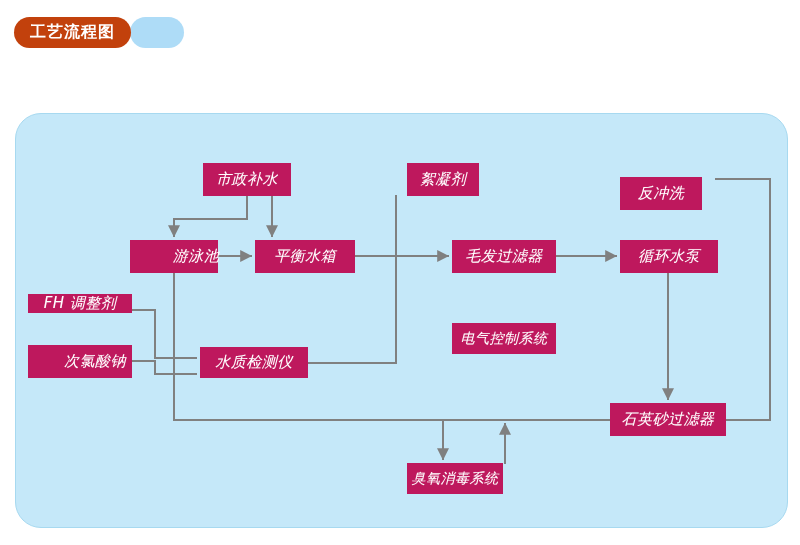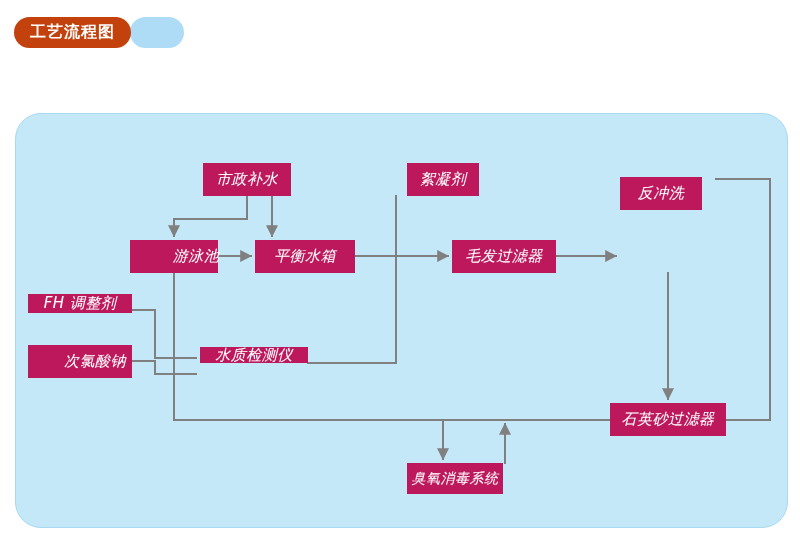--- a/index.html
+++ b/index.html
@@ -95,21 +95,23 @@
     </g>
   </svg>
 
   <div class="node" style="left:203px;top:163px;width:88px;height:33px;">市政补水</div>
   <div class="node" style="left:360px;top:163px;width:72px;height:33px;margin-left:47px;">絮凝剂</div>
   <div class="node" style="left:620px;top:177px;width:82px;height:33px;">反冲洗</div>
 
   <div class="node" style="left:130px;top:240px;width:88px;height:33px;padding-left:44px;">游泳池</div>
   <div class="node" style="left:452px;top:240px;width:104px;height:33px;">毛发过滤器</div>
   <div class="node" style="left:255px;top:240px;width:100px;height:33px;">平衡水箱</div>
+  <div class="node" style="left:620px;top:240px;width:98px;height:33px;">循环水泵</div>
 
   <div class="node" style="left:28px;top:294px;width:104px;height:19px;">FH 调整剂</div>
   <div class="node" style="left:28px;top:345px;width:104px;height:33px;padding-left:30px;">次氯酸钠</div>
-  <div class="node" style="left:200px;top:347px;width:108px;height:16px;">水质检测仪</div>
+  <div class="node" style="left:200px;top:347px;width:108px;height:31px;">水质检测仪</div>
 
+  <div class="node small" style="left:452px;top:323px;width:104px;height:31px;">电气控制系统</div>
   <div class="node" style="left:610px;top:403px;width:116px;height:33px;text-align:right;">石英砂过滤器</div>
   <div class="node small" style="left:407px;top:463px;width:96px;height:31px;">臭氧消毒系统</div>
 
 </div>
 
 </body></html>

